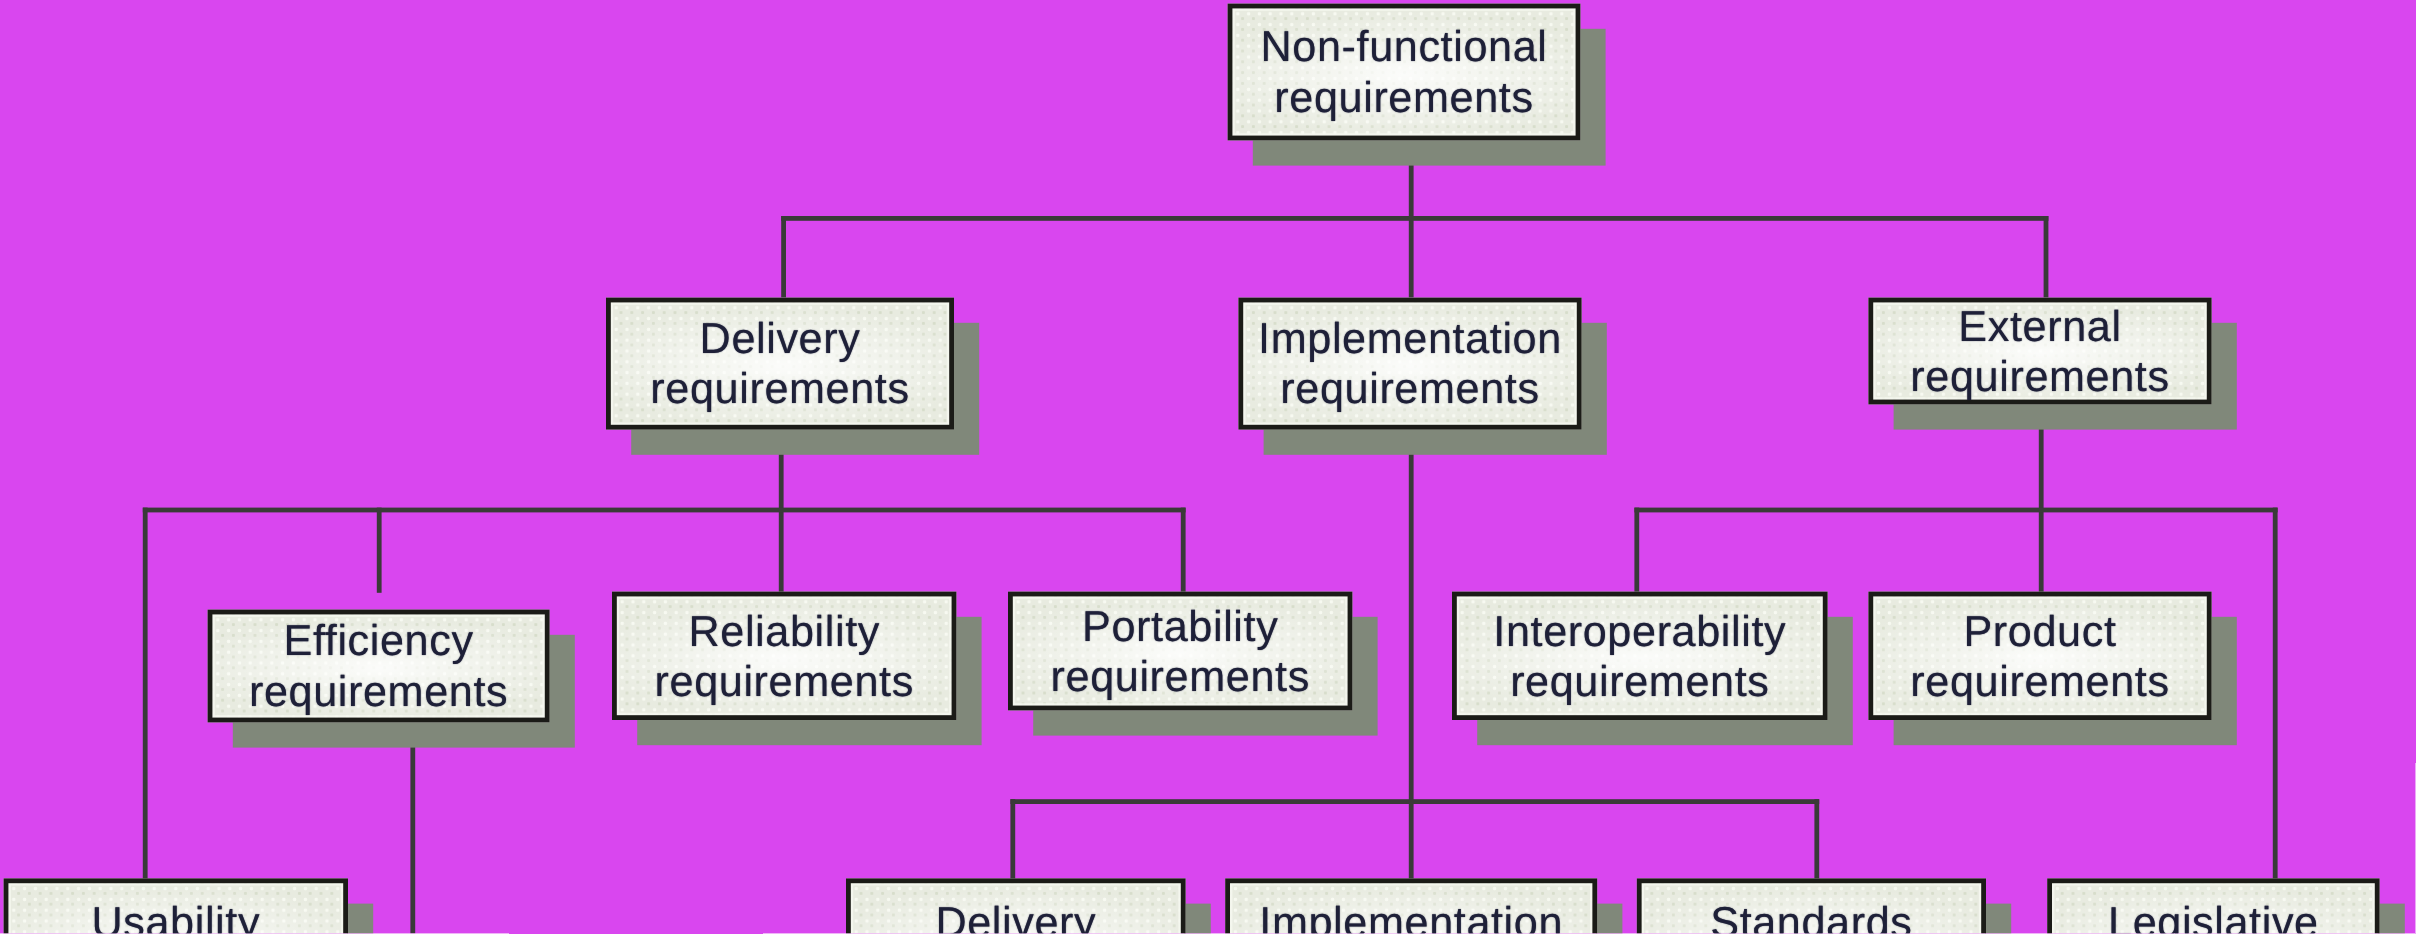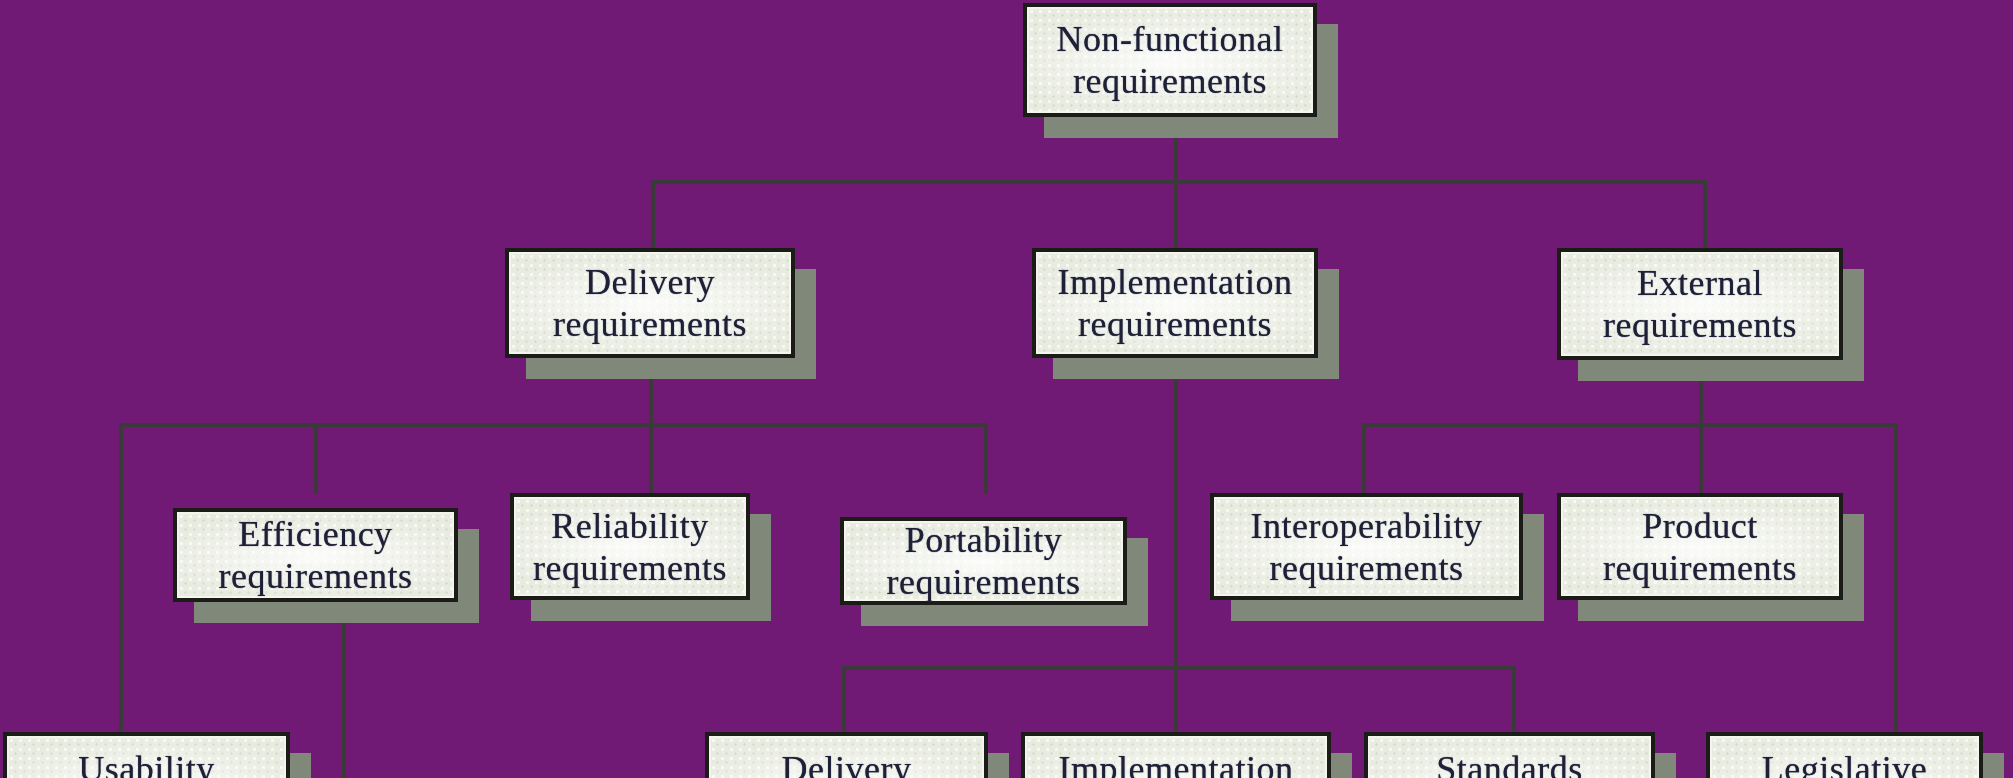--- a/index.html
+++ b/index.html
@@ -2,22 +2,22 @@
 <html><head>
 <meta charset="utf-8">
 <style>
   html, body { margin: 0; padding: 0; background: #ffffff; }
 
   .stage {
     position: relative;
     width: 2013px;
     height: 778px;
     overflow: hidden;
-    background: #701a75;
-    font-family: Liberation Serif, serif;
+    background: #d946ef;
+    font-family: Liberation Sans, sans-serif;
   }
 
   
   .hl, .vl {
     position: absolute;
     background: #3a3a38;
     z-index: 1;
   }
   .hl { height: 4px; }
   .vl { width: 4px; }
@@ -50,24 +50,24 @@
     letter-spacing: 0.5px;
   }
   
   .node.cut { align-items: flex-start; }
   .node.cut .lbl { padding-top: 12px; }
 
   
   #n-root            { left:1023px; top:3px;   width:294px; height:114px; }
   #n-product         { left:505px;  top:248px; width:290px; height:110px; }
   #n-organizational  { left:1032px; top:248px; width:286px; height:110px; }
-  #n-external        { left:1557px; top:248px; width:286px; height:112px; }
+  #n-external        { left:1557px; top:248px; width:286px; height:89px; }
   #n-efficiency      { left:173px;  top:508px; width:285px; height:94px; }
-  #n-reliability     { left:510px;  top:493px; width:240px; height:107px; }
-  #n-portability     { left:840px;  top:493px; width:287px; height:88px;margin-top:24px; }
+  #n-reliability     { left:510px;  top:493px; width:287px; height:107px; }
+  #n-portability     { left:840px;  top:493px; width:287px; height:99px; }
   #n-interoperability{ left:1210px; top:493px; width:313px; height:107px; }
   #n-ethical         { left:1557px; top:493px; width:286px; height:107px; }
   #n-usability       { left:3px;    top:732px; width:287px; height:110px; }
   #n-delivery        { left:705px;  top:732px; width:283px; height:110px; }
   #n-implementation  { left:1021px; top:732px; width:310px; height:110px; }
   #n-standards       { left:1364px; top:732px; width:291px; height:110px; }
   #n-legislative     { left:1706px; top:732px; width:277px; height:110px; }
 </style>
 </head>
 <body>

